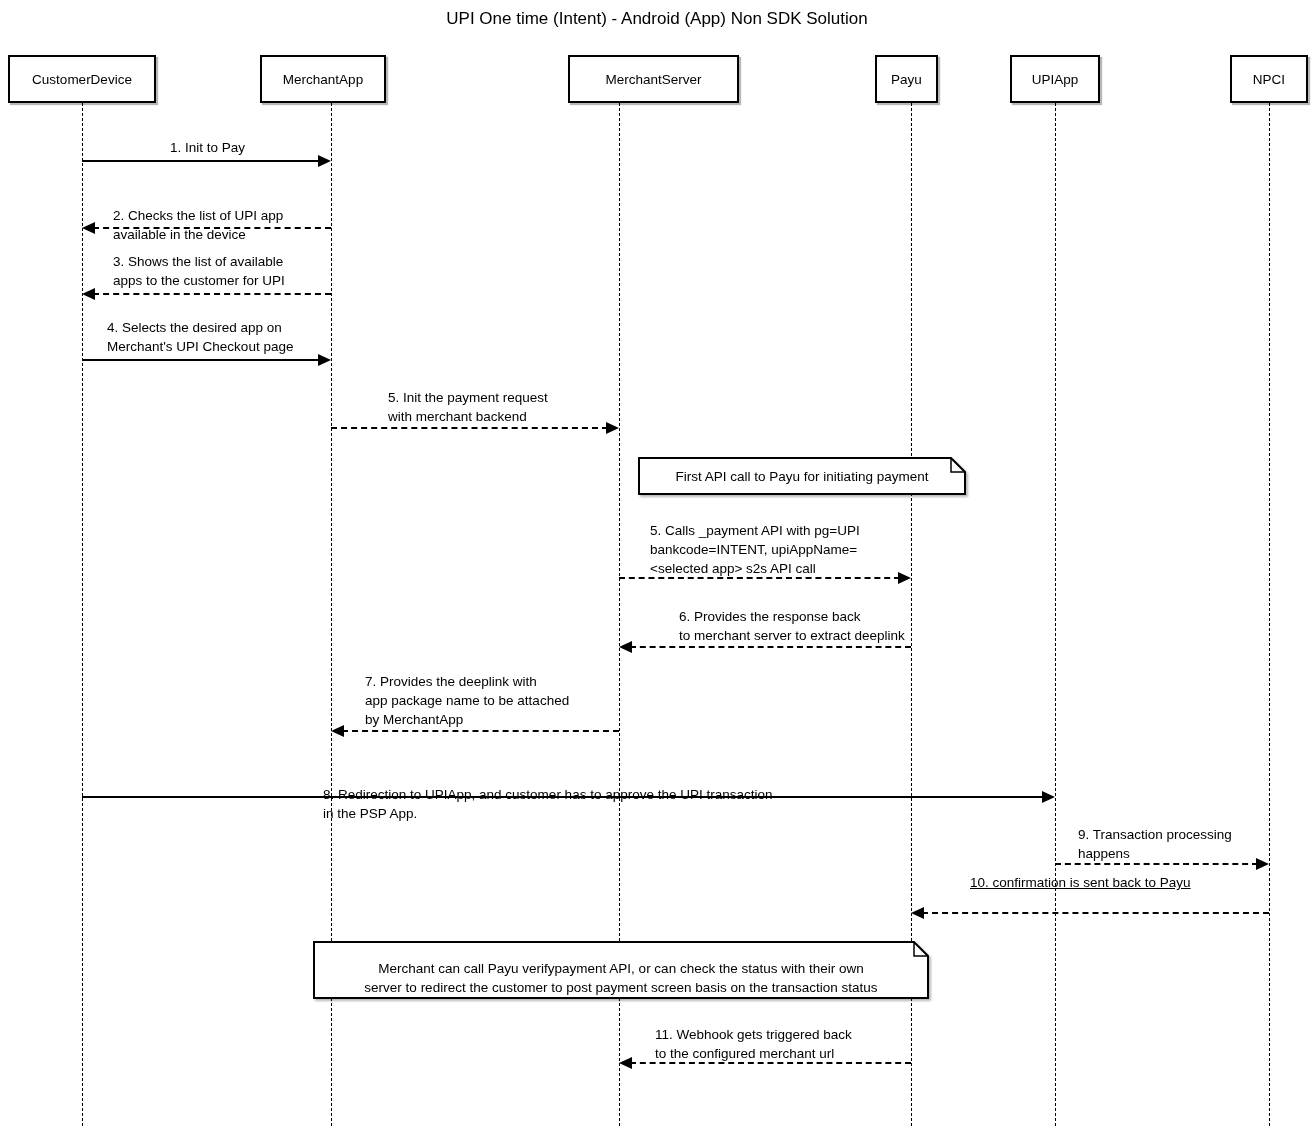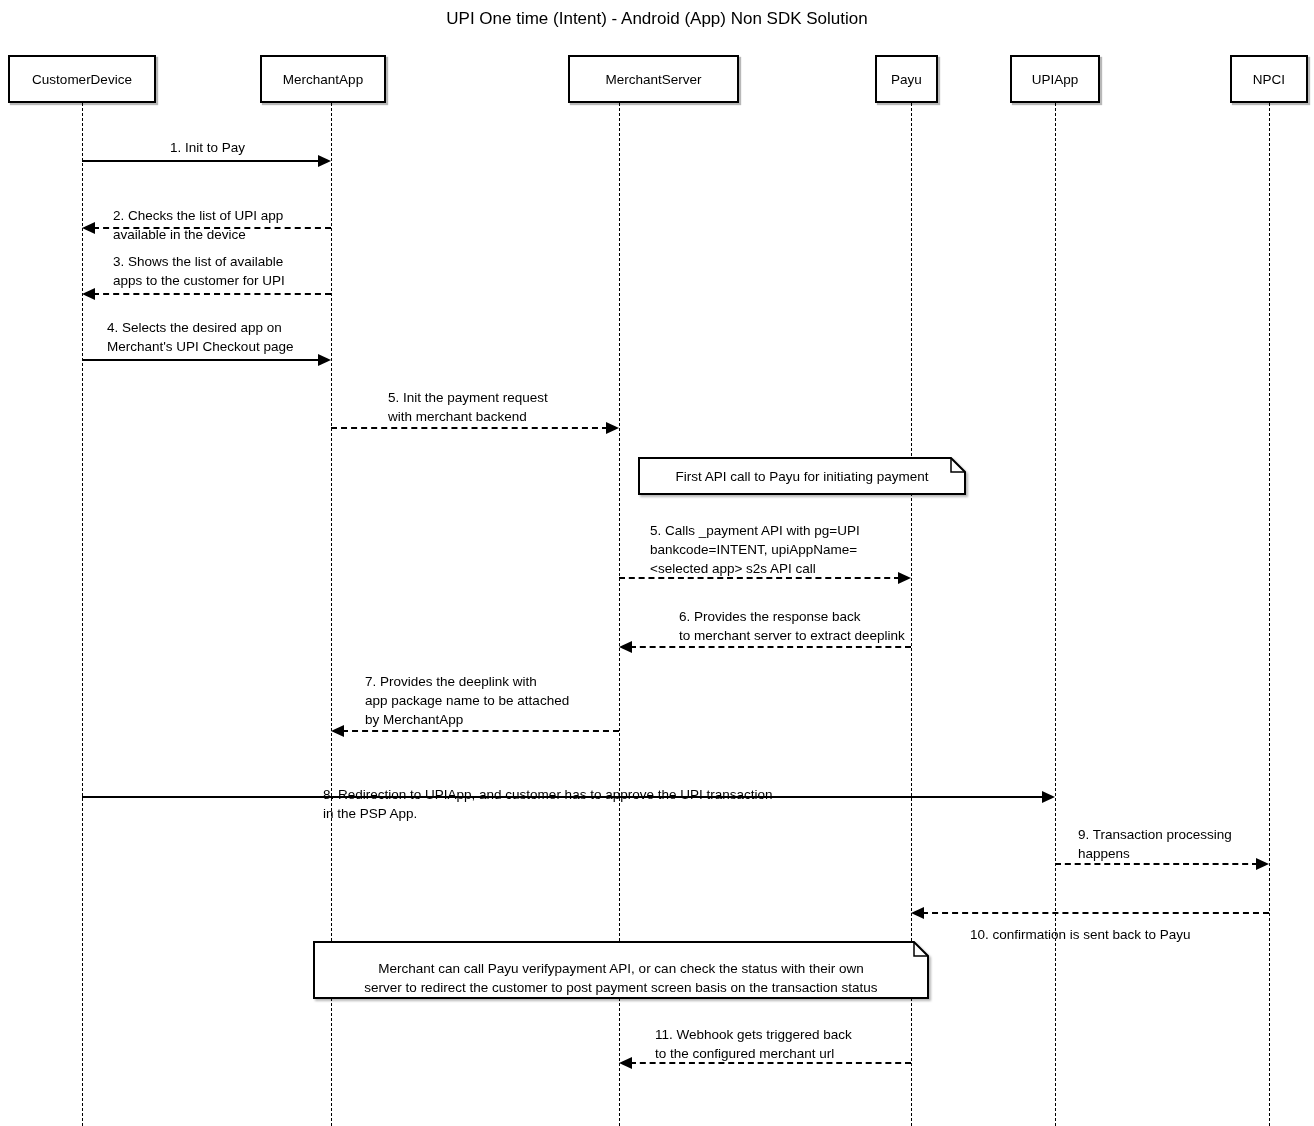--- a/index.html
+++ b/index.html
@@ -120,19 +120,19 @@
       <div class="msg-line solid" style="left: 82px; top: 796px; width: 962px;"></div>
       <div class="msg-head right" style="left: 1042px; top: 791px;"></div>
       <div class="msg-label" style="left: 323px; top: 757px; margin-top: 28px;">8. Redirection to UPIApp, and customer has to approve the UPI transaction
 in the PSP App.</div>
       <div class="msg-line dashed" style="left: 1055px; top: 863px; width: 203px;"></div>
       <div class="msg-head right" style="left: 1256px; top: 858px;"></div>
       <div class="msg-label" style="left: 1078px; top: 825px;">9. Transaction processing
 happens</div>
       <div class="msg-line dashed" style="left: 922px; top: 912px; width: 347px;"></div>
       <div class="msg-head left" style="left: 911px; top: 907px;"></div>
-      <div class="msg-label" style="left: 970px; top: 925px;">10. confirmation is sent back to Payu</div>
+      <div class="msg-label" style="left: 970px; top: 873px; text-decoration: underline;">10. confirmation is sent back to Payu</div>
       <div class="msg-line dashed" style="left: 630px; top: 1062px; width: 281px;"></div>
       <div class="msg-head left" style="left: 619px; top: 1057px;"></div>
       <div class="msg-label" style="left: 655px; top: 1025px;">11. Webhook gets triggered back
 to the configured merchant url</div>
     </div>
 </div>
 
 </body></html>

